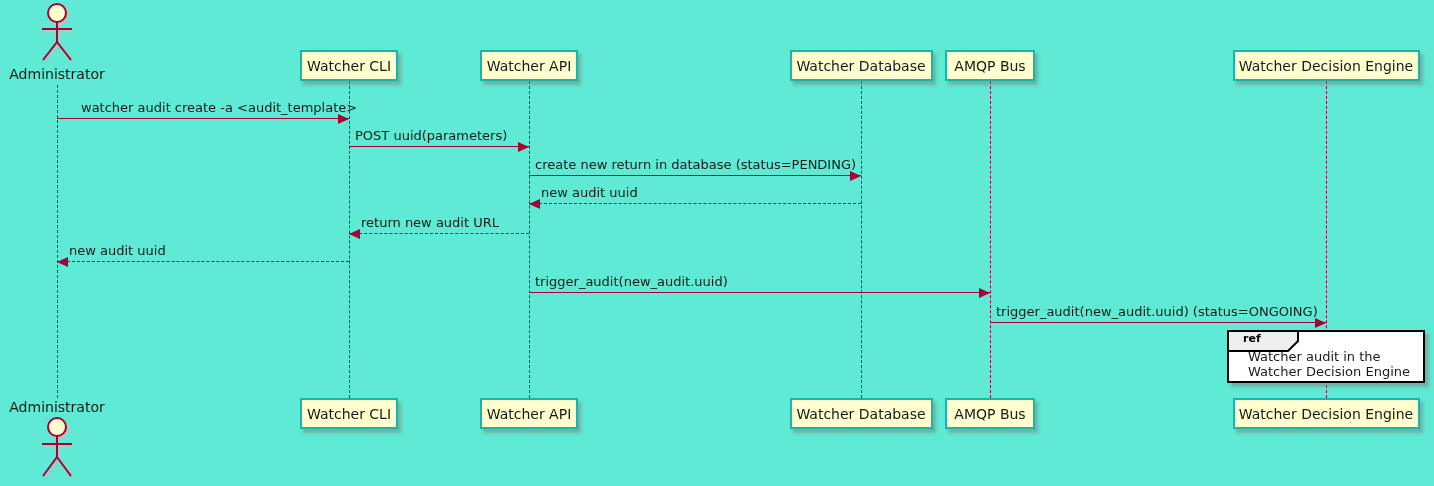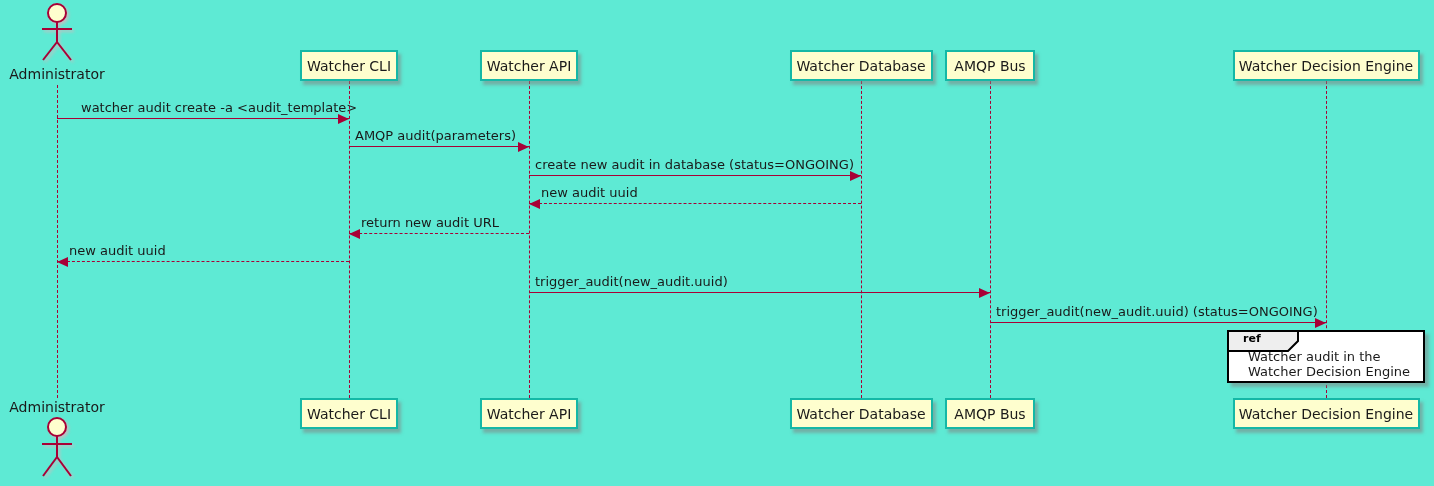--- a/index.html
+++ b/index.html
@@ -130,24 +130,24 @@
       <div class="participant-box" style="left: 945px; top: 50px; width: 90px;">AMQP Bus</div>
       <div class="participant-box" style="left: 945px; top: 398px; width: 90px;">AMQP Bus</div>
       <div class="lifeline" style="left: 1326px; top: 81px; height: 317px;"></div>
       <div class="participant-box" style="left: 1232.5px; top: 50px; width: 187px;">Watcher Decision Engine</div>
       <div class="participant-box" style="left: 1232.5px; top: 398px; width: 187px;">Watcher Decision Engine</div>
       <div class="msg-line solid" style="left: 57px; top: 118px; width: 292px;"></div>
       <div class="msg-arrowhead right" style="left: 338px; top: 114px;"></div>
       <div class="msg-label" style="left: 63px; top: 100px; margin-left: 18px;">watcher audit create -a &lt;audit_template&gt;</div>
       <div class="msg-line solid" style="left: 349px; top: 146px; width: 180px;"></div>
       <div class="msg-arrowhead right" style="left: 518px; top: 142px;"></div>
-      <div class="msg-label" style="left: 355px; top: 128px;">AMQP audit(parameters)</div>
+      <div class="msg-label" style="left: 355px; top: 128px;">POST uuid(parameters)</div>
       <div class="msg-line solid" style="left: 529px; top: 175px; width: 332px;"></div>
       <div class="msg-arrowhead right" style="left: 850px; top: 171px;"></div>
-      <div class="msg-label" style="left: 535px; top: 157px;">create new audit in database (status=ONGOING)</div>
+      <div class="msg-label" style="left: 535px; top: 157px;">create new return in database (status=PENDING)</div>
       <div class="msg-line dashed" style="left: 529px; top: 203px; width: 332px;"></div>
       <div class="msg-arrowhead left" style="left: 529px; top: 199px;"></div>
       <div class="msg-label" style="left: 541px; top: 185px;">new audit uuid</div>
       <div class="msg-line dashed" style="left: 349px; top: 233px; width: 180px;"></div>
       <div class="msg-arrowhead left" style="left: 349px; top: 229px;"></div>
       <div class="msg-label" style="left: 361px; top: 215px;">return new audit URL</div>
       <div class="msg-line dashed" style="left: 57px; top: 261px; width: 292px;"></div>
       <div class="msg-arrowhead left" style="left: 57px; top: 257px;"></div>
       <div class="msg-label" style="left: 69px; top: 243px;">new audit uuid</div>
       <div class="msg-line solid" style="left: 529px; top: 292px; width: 461px;"></div>

